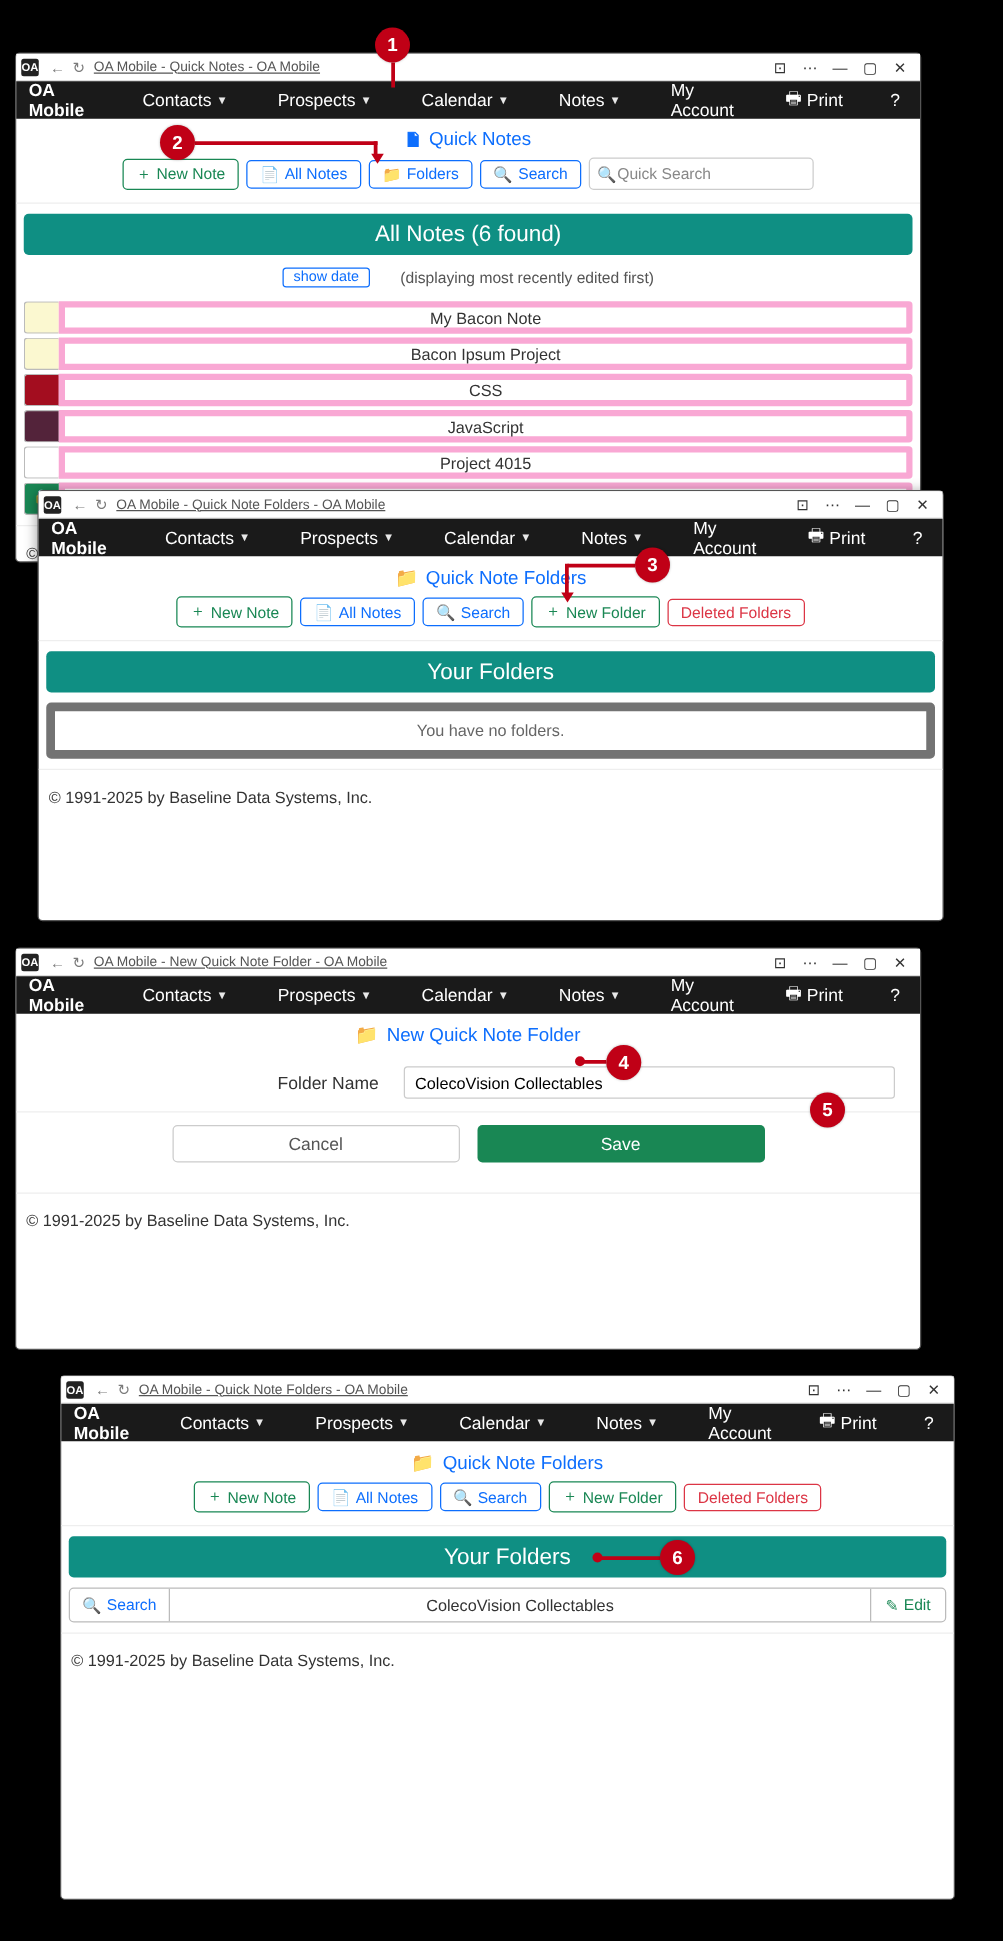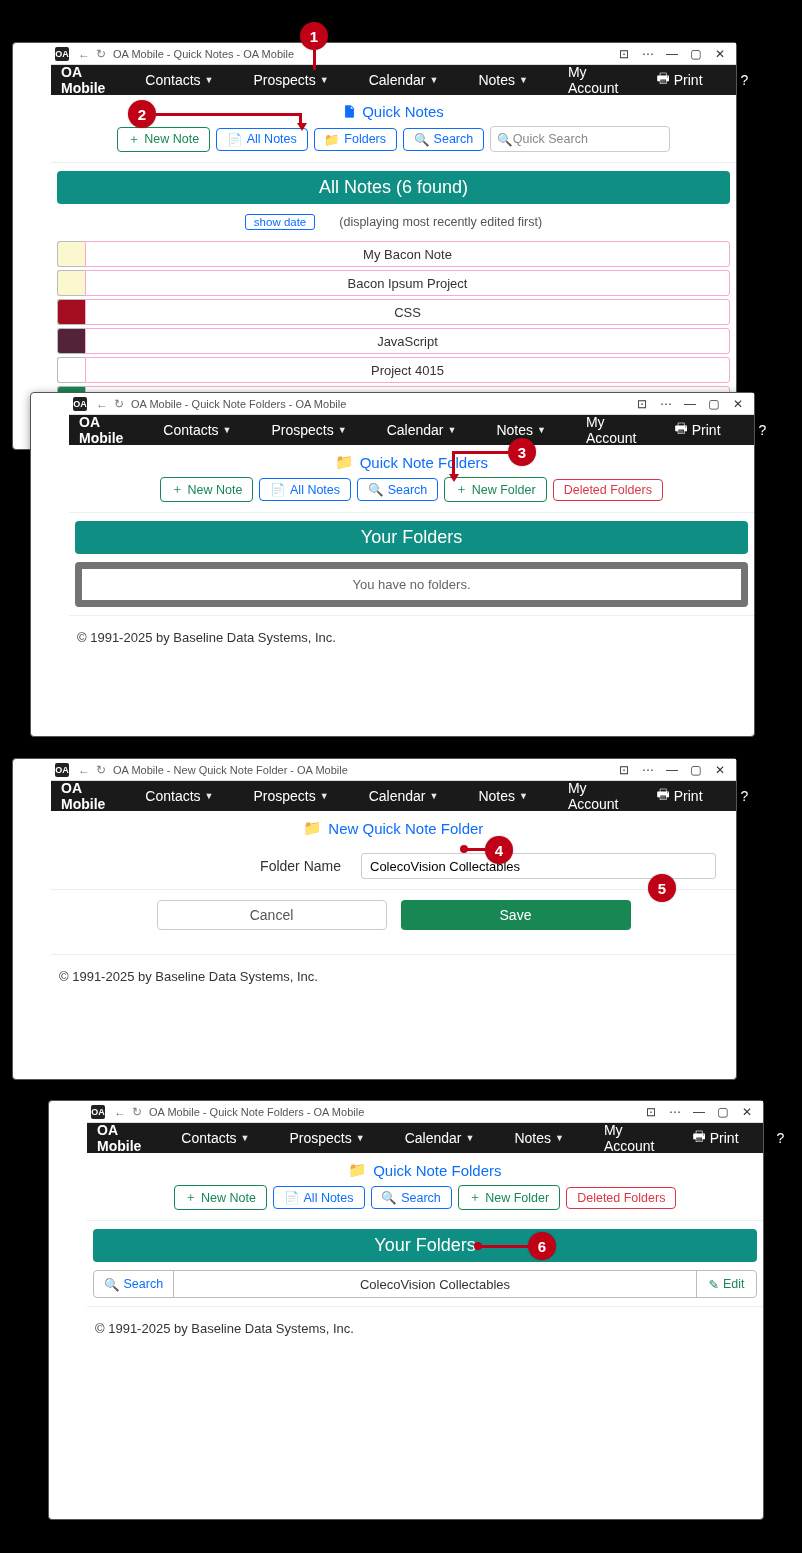--- a/index.html
+++ b/index.html
@@ -47,39 +47,38 @@
     border-right: 5px solid transparent;
     border-top: 8px solid #c00016;
     z-index: 99;
   }
   .window {
     position: absolute;
     background: #fff;
     border: 1px solid #555;
     border-radius: 4px;
     box-shadow: 0 2px 10px rgba(0,0,0,.4);
-    padding-left: 38px;
   }
   .titlebar {
     height: 22px;
     display: flex;
     align-items: center;
     padding: 0 4px;
     background: #fff;
     border-bottom: 1px solid #ddd;
     color: #444;
     font-size: 11px;
   }
   .titlebar .app-icon {
     background:#222;color:#fff;font-size:9px;font-weight:bold;
     width:14px;height:14px;display:flex;align-items:center;justify-content:center;
     border-radius:2px;margin-right:6px;
   }
   .titlebar .tb-btn { margin: 0 3px; opacity:.7; cursor:default; font-size:12px;}
-  .titlebar .title-text { margin-left:4px; color:#555; }
+  .titlebar .title-text { margin-left:4px; color:#555;text-decoration:underline; }
   .titlebar .spacer { flex:1; }
   .titlebar .win-controls { display:flex; align-items:center; }
   .titlebar .win-controls span { width:24px; text-align:center; font-size:12px; color:#333; }
   .navbar {
     background: #1a1a1a;
     color: #fff;
     height: 30px;
     display: flex;
     align-items: center;
     padding: 0 10px;
@@ -127,21 +126,21 @@
     display:flex;justify-content:center;gap:24px;align-items:center;
   }
   .subline .pill {
     border:1px solid #0d6efd; color:#0d6efd; border-radius:3px; padding:1px 8px; font-size:11.5px;
   }
   .note-row {
     display:flex; margin:3px 6px; height:26px;
   }
   .swatch { width:28px; border:1px solid #bbb; border-right:none; border-radius:3px 0 0 3px;}
   .note-label {
-    flex:1; border:1px solid #f9a8d4; border-radius:0 3px 3px 0;
+    flex:1; border:5px solid #f9a8d4; border-radius:0 3px 3px 0;
     display:flex;align-items:center;justify-content:center; font-size:13px; color:#333;
   }
   .locked { position:relative; }
   .locked::before {
     content:"🔒"; color:#fff; font-size:11px; position:absolute; left:7px; top:4px;
   }
   .empty-box {
     margin:6px; border:7px solid #737373; border-radius:4px; text-align:center;
     padding:8px; color:#666; font-size:13px;
   }

